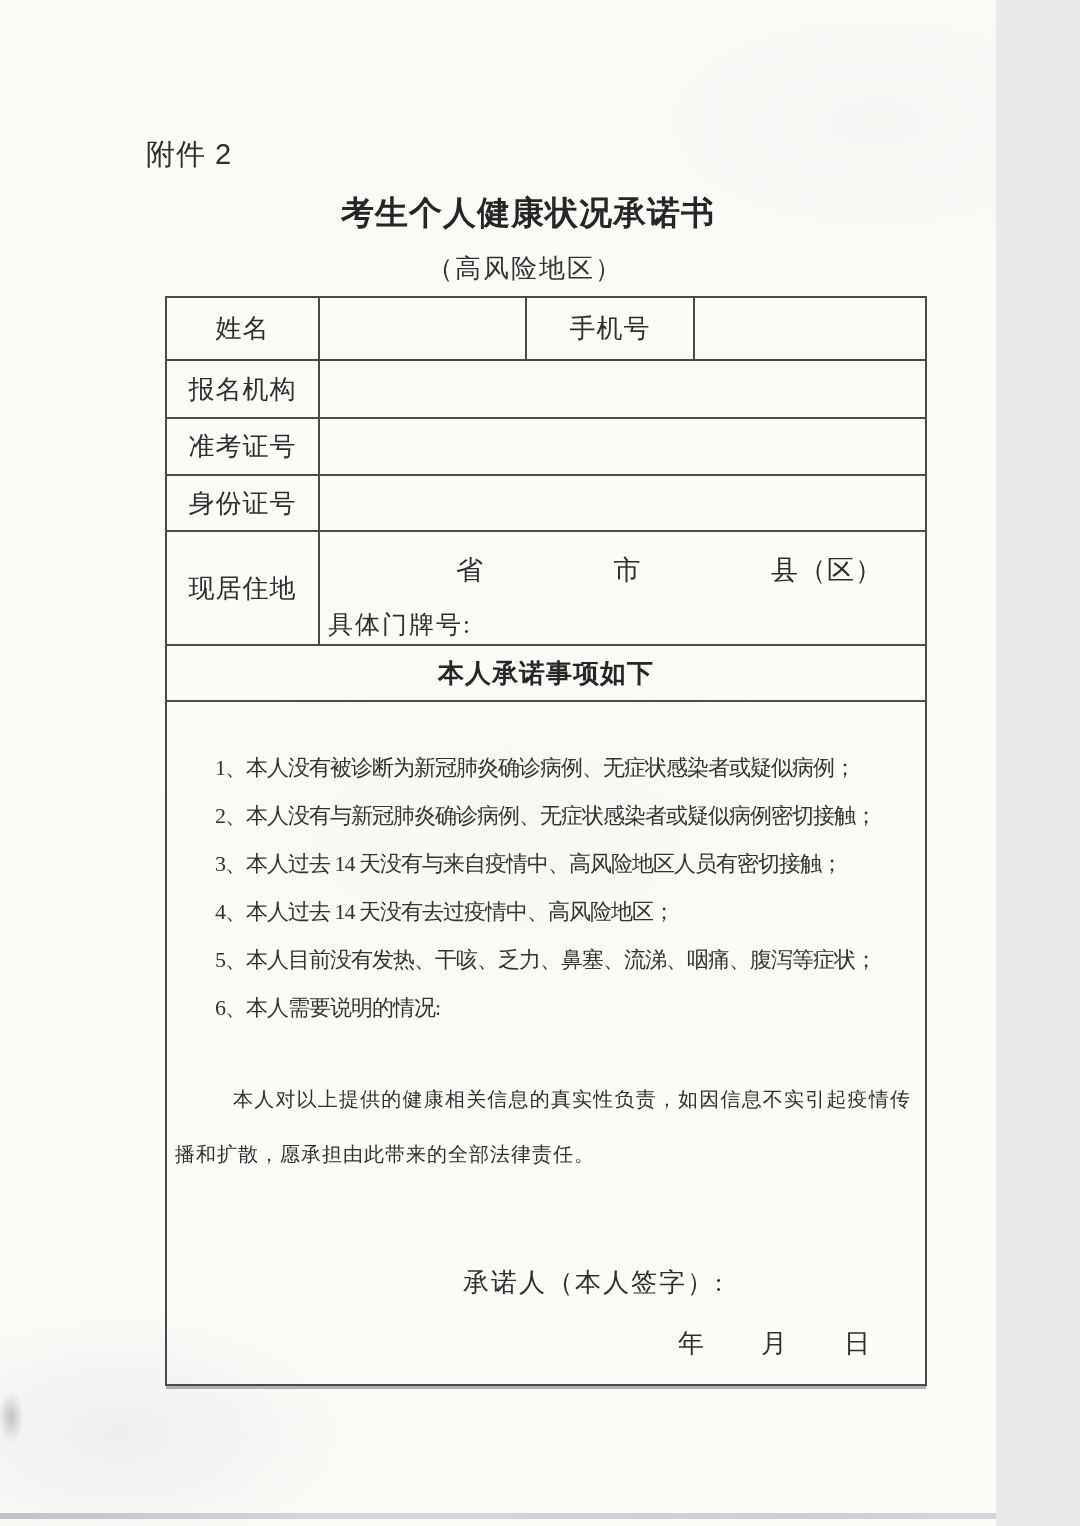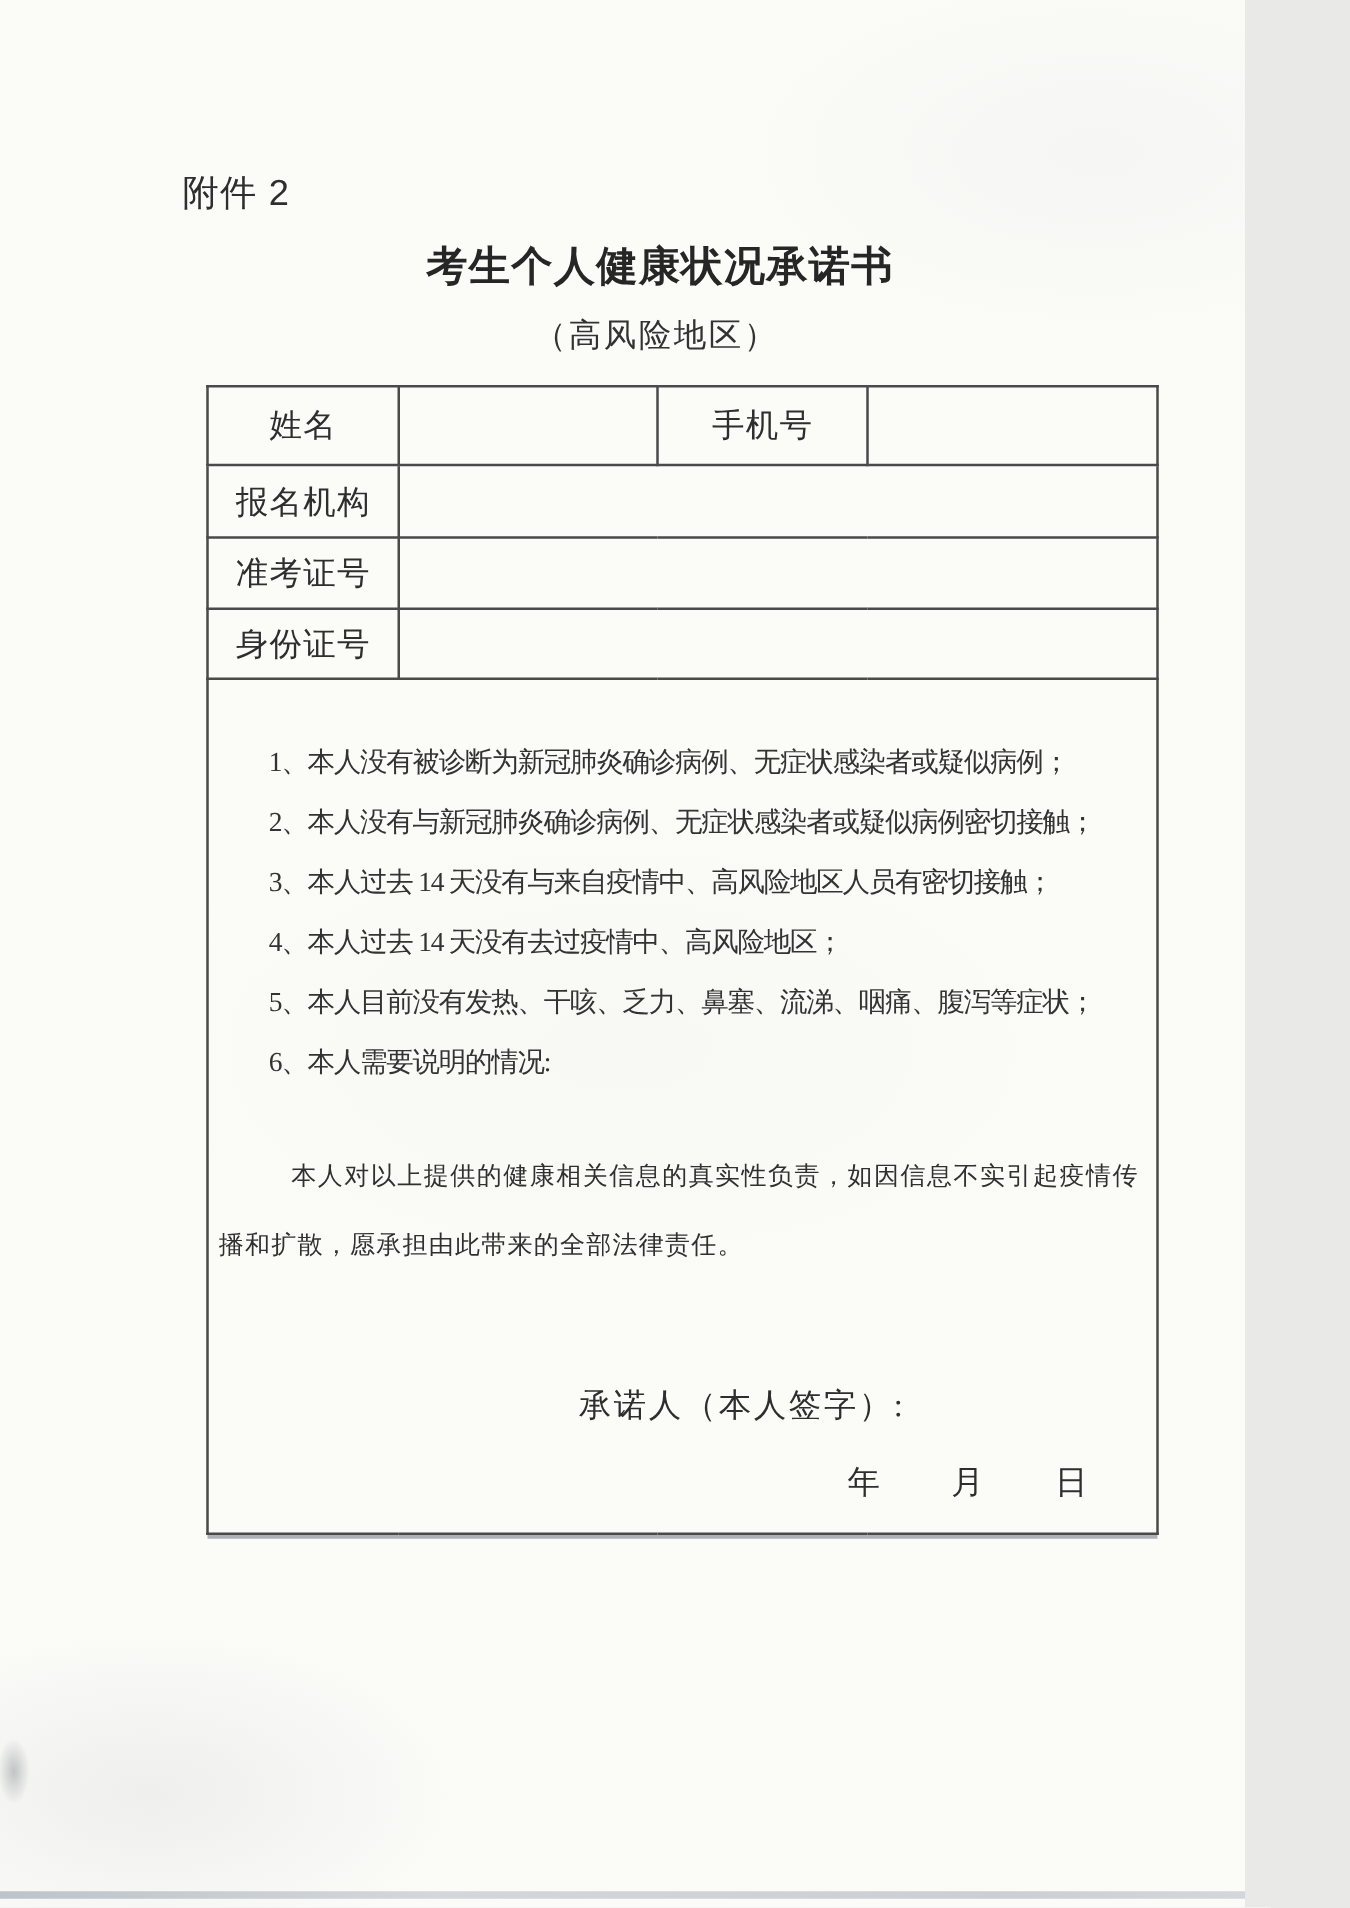--- a/index.html
+++ b/index.html
@@ -34,21 +34,21 @@
   .title{
     position:absolute;left:0;top:191px;width:1056px;text-align:center;
     font-family:"Liberation Sans","DejaVu Sans",sans-serif;
     font-weight:700;font-size:33px;letter-spacing:1px;color:#262626;
   }
   .subtitle{
     position:absolute;left:0;top:251px;width:1050px;text-align:center;
     font-size:26px;letter-spacing:2px;color:#333;
   }
   table.form{
-    position:absolute;left:165px;top:308px;width:760px;
+    position:absolute;left:165px;top:296px;width:760px;
     border-collapse:collapse;table-layout:fixed;
     box-shadow:0 4px 0 -1px #aeb2b6;
   }
   table.form td{
     border:2px solid #4a4a4a;
     font-size:26px;letter-spacing:1px;
     vertical-align:middle;
     padding:0;
   }
   td.lbl{text-align:center;}
@@ -124,20 +124,34 @@
         <td class="val" colspan="3"></td>
       </tr>
       <tr class="r3">
         <td class="lbl">准考证号</td>
         <td class="val" colspan="3"></td>
       </tr>
       <tr class="r4">
         <td class="lbl">身份证号</td>
         <td class="val" colspan="3"></td>
       </tr>
+      <tr class="r5">
+        <td class="lbl">现居住地</td>
+        <td class="residence-cell" colspan="3">
+          <div class="units">
+            <span>省</span>
+            <span>市</span>
+            <span>县（区）</span>
+          </div>
+          <div class="addr">具体门牌号:</div>
+        </td>
+      </tr>
+      <tr class="r6">
+        <td class="commit-header" colspan="4">本人承诺事项如下</td>
+      </tr>
       <tr class="r7">
         <td class="commit-body" colspan="4">
           <div class="items">
             <div class="item">1、本人没有被诊断为新冠肺炎确诊病例、无症状感染者或疑似病例；</div>
             <div class="item">2、本人没有与新冠肺炎确诊病例、无症状感染者或疑似病例密切接触；</div>
             <div class="item">3、本人过去 14 天没有与来自疫情中、高风险地区人员有密切接触；</div>
             <div class="item">4、本人过去 14 天没有去过疫情中、高风险地区；</div>
             <div class="item">5、本人目前没有发热、干咳、乏力、鼻塞、流涕、咽痛、腹泻等症状；</div>
             <div class="item">6、本人需要说明的情况:</div>
           </div>

